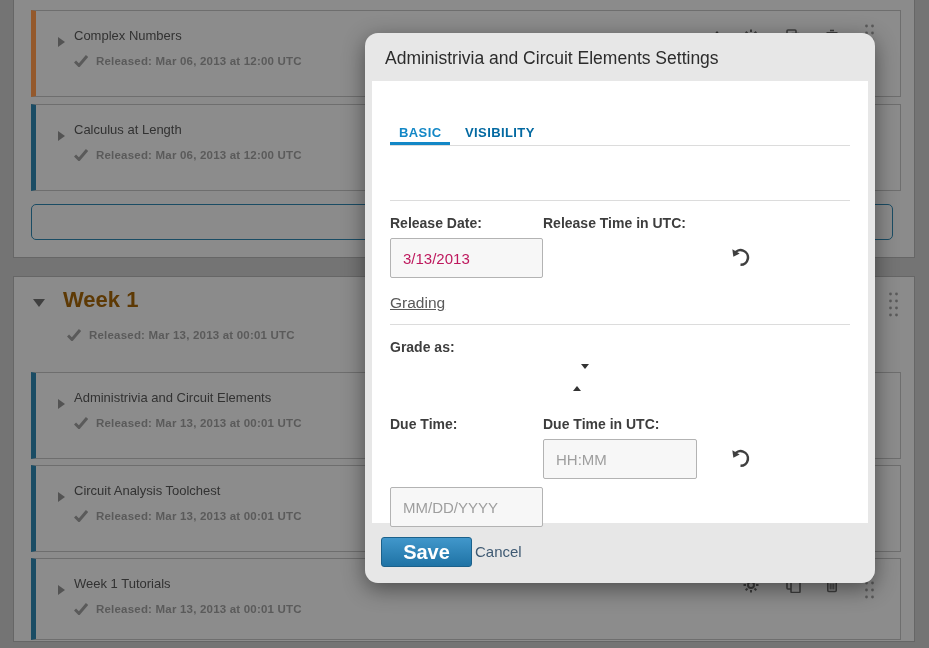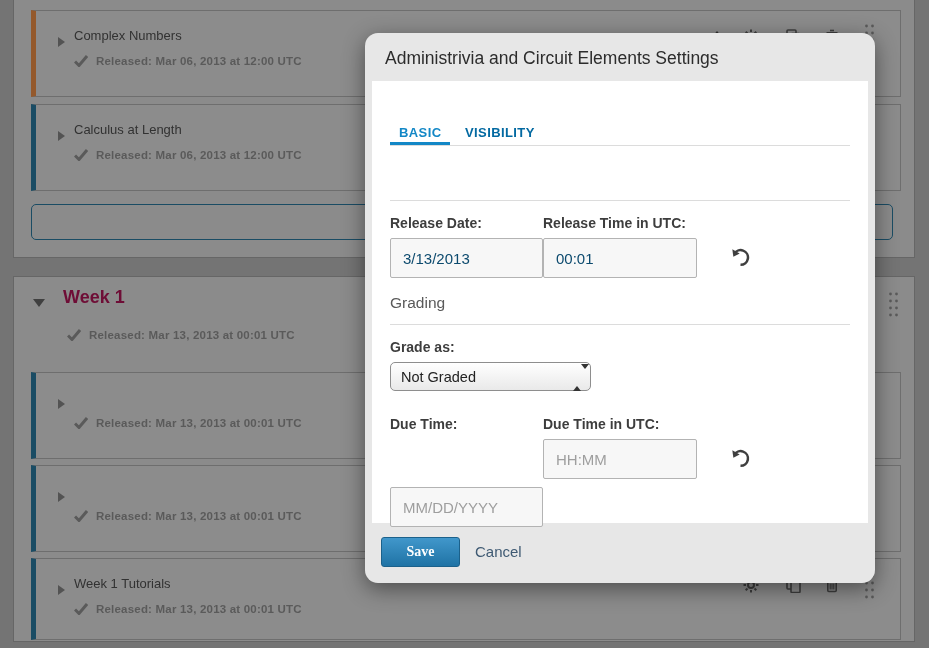--- a/index.html
+++ b/index.html
@@ -12,21 +12,21 @@
   #sec2{left:13px;top:276px;width:900px;height:364px;}
 
   .card{position:absolute;left:17px;width:864px;background:#f2f2f2;border:1px solid #bdbdbd;border-left:5px solid #2e84ad;}
   .card.orange{border-left-color:#ff9a4d;}
   .caret-r{position:absolute;left:22px;top:26px;width:0;height:0;border-left:7px solid #8f8f8f;border-top:5px solid transparent;border-bottom:5px solid transparent;}
   .caret-d{position:absolute;width:0;height:0;border-top:8px solid #6e6e6e;border-left:6px solid transparent;border-right:6px solid transparent;}
   .card-title{position:absolute;left:38px;top:17px;font-size:13px;color:#565656;}
   .rel-row{position:absolute;left:38px;top:44px;display:flex;align-items:center;gap:8px;}
   .rel-row svg{flex:0 0 auto;}
   .rel-text{font-size:11.5px;font-weight:bold;color:#9c9c9c;letter-spacing:.2px;}
-  .sec-title{position:absolute;left:49px;top:10px;font-size:18px;font-weight:bold;color:#be185d;}
+  .sec-title{position:absolute;left:49px;top:10px;font-size:22px;font-weight:bold;color:#a16207;}
   .sec-rel{position:absolute;left:53px;top:52px;display:flex;align-items:center;gap:8px;}
   .outline-btn{position:absolute;left:17px;top:239px;width:862px;height:36px;background:transparent;border:1px solid #2e84ad;border-radius:5px;cursor:pointer;}
   .icon{position:absolute;top:18px;width:16px;height:16px;}
   .draghandle{position:absolute;}
 
   
   #overlay{position:absolute;left:0;top:0;width:929px;height:648px;background:rgba(0,0,0,0.42);z-index:5;}
 
   
   #modal{position:absolute;left:365px;top:33px;width:510px;height:550px;background:#e7e7e7;border-radius:13px;box-shadow:0 6px 22px rgba(0,0,0,.45);z-index:10;}
@@ -35,30 +35,30 @@
 
   .tab{position:absolute;top:44px;font-size:13px;font-weight:600;letter-spacing:.4px;cursor:pointer;}
   #tab-basic{left:27px;color:#1287c6;}
   #tab-visibility{left:93px;color:#0369a1;}
   #tab-underline{position:absolute;left:18px;top:61px;width:60px;height:4px;background:#1287c6;}
   #tab-border{position:absolute;left:18px;top:64px;width:460px;height:1px;background:#dcdcdc;}
 
   .sec-heading{position:absolute;left:18px;font-size:15.5px;color:#5a5a5a;}
   .divider{position:absolute;left:18px;width:460px;height:1px;background:#dcdcdc;}
   .fld-label{position:absolute;font-size:14px;font-weight:bold;color:#3d3d3d;}
-  .txt-input{position:absolute;width:139px;height:38px;background:#f7f7f7;border:1px solid #b3b3b3;border-radius:2px;font-size:15px;color:#0c4a6e;padding:0 0 0 12px;box-sizing:content-box;font-family:"Liberation Sans",sans-serif;}
+  .txt-input{position:absolute;width:139px;height:38px;background:#f7f7f7;border:1px solid #b3b3b3;border-radius:2px;font-size:15px;color:#be185d;padding:0 0 0 12px;box-sizing:content-box;font-family:"Liberation Sans",sans-serif;}
   .txt-input::placeholder{color:#9e9e9e;opacity:1;}
   .reset-btn{position:absolute;width:22px;height:22px;background:none;border:none;padding:0;cursor:pointer;}
 
   #grade-select{position:absolute;left:18px;top:281px;width:201px;height:29px;-webkit-appearance:none;appearance:none;border:1px solid #8e8e8e;border-radius:5px;background:linear-gradient(#ffffff,#e9e9e9);font-size:14.5px;color:#222;padding:0 26px 0 10px;font-family:"Liberation Sans",sans-serif;}
   #select-arrows{position:absolute;left:201px;top:288px;pointer-events:none;}
   #select-arrows .up{width:0;height:0;border-bottom:5px solid #333;border-left:4px solid transparent;border-right:4px solid transparent;margin-bottom:3px;}
   #select-arrows .down{width:0;height:0;border-top:5px solid #333;border-left:4px solid transparent;border-right:4px solid transparent;}
 
-  #save-btn{position:absolute;left:16px;top:504px;width:79px;height:30px;background:linear-gradient(#4197cb,#1f73a5);border:1px solid #1b618b;border-radius:3px;color:#fff;font-size:14px;font-weight:bold;cursor:pointer;font-family:Liberation Serif, serif;}
+  #save-btn{position:absolute;left:16px;top:504px;width:91px;height:30px;background:linear-gradient(#4197cb,#1f73a5);border:1px solid #1b618b;border-radius:3px;color:#fff;font-size:20px;font-weight:bold;cursor:pointer;font-family:Liberation Sans, sans-serif;}
   #cancel-link{position:absolute;left:110px;top:504px;height:30px;line-height:30px;font-size:15px;color:#3f5a73;cursor:pointer;}
 </style>
 </head>
 <body>
 
 <div id="stage">
 
   <div class="section-box" id="sec1">
 
     <div class="card orange" style="top:45px;height:85px;">
@@ -156,30 +156,32 @@
     </span>
     <span class="sec-rel">
       <svg width="14" height="12" viewBox="0 0 14 12">
           <polyline points="1,6.5 5,10.5 13,1" fill="none" stroke="#9c9c9c" stroke-width="3"></polyline>
         </svg>
       <span class="rel-text">Released: Mar 13, 2013 at 00:01 UTC</span>
     </span>
 
     <div class="card" style="top:95px;height:85px;">
       <span class="caret-r"></span>
+      <span class="card-title">Administrivia and Circuit Elements</span>
       <span class="rel-row">
         <svg width="14" height="12" viewBox="0 0 14 12">
             <polyline points="1,6.5 5,10.5 13,1" fill="none" stroke="#9c9c9c" stroke-width="3"></polyline>
           </svg>
         <span class="rel-text">Released: Mar 13, 2013 at 00:01 UTC</span>
       </span>
     </div>
 
     <div class="card" style="top:188px;height:85px;">
       <span class="caret-r"></span>
+      <span class="card-title">Circuit Analysis Toolchest</span>
       <span class="rel-row">
         <svg width="14" height="12" viewBox="0 0 14 12">
             <polyline points="1,6.5 5,10.5 13,1" fill="none" stroke="#9c9c9c" stroke-width="3"></polyline>
           </svg>
         <span class="rel-text">Released: Mar 13, 2013 at 00:01 UTC</span>
       </span>
     </div>
 
     <div class="card" style="top:281px;height:80px;">
       <span class="caret-r"></span>
@@ -247,35 +249,31 @@
       <span class="tab" id="tab-basic">BASIC</span>
       <span class="tab" id="tab-visibility">VISIBILITY</span>
       <div id="tab-underline"></div>
       <div id="tab-border"></div>
 
       <div class="divider" style="top:119px;"></div>
 
       <label class="fld-label" style="left:18px;top:134px;">Release Date:</label>
       <label class="fld-label" style="left:171px;top:134px;">Release Time in UTC:</label>
       <input class="txt-input" style="left: 18px; top: 157px;" value="3/13/2013">
-      <input class="txt-input" style="left: 171px; top: 157px; width: 140px;" value="00:01">
       <button class="reset-btn" style="left:357px;top:166px;">
         <svg width="21" height="21" viewBox="0 0 20 20">
             <path d="M 10 17 A 7 7 0 1 0 4.0 6.6" fill="none" stroke="#3f3f3f" stroke-width="2.4"></path>
             <polygon points="2.2,2.2 3.2,9.4 9.2,6.2" fill="#3f3f3f"></polygon>
           </svg>
       </button>
 
-      <div class="sec-heading" style="top:213px;">Grading</div>
+      <div class="sec-heading" style="top:213px;text-decoration:underline;">Grading</div>
       <div class="divider" style="top:243px;"></div>
 
       <label class="fld-label" style="left:18px;top:258px;">Grade as:</label>
-      <select id="grade-select">
-        <option>Not Graded</option>
-      </select>
       <span id="select-arrows"><span class="up"></span><span class="down"></span></span>
 
       <label class="fld-label" style="left:18px;top:335px;">Due Time:</label>
       <label class="fld-label" style="left:171px;top:335px;">Due Time in UTC:</label>
       <input class="txt-input" style="left: 18px; top: 358px; margin-top: 48px;" placeholder="MM/DD/YYYY">
       <input class="txt-input" style="left: 171px; top: 358px; width: 140px;" placeholder="HH:MM">
       <button class="reset-btn" style="left:357px;top:367px;">
         <svg width="21" height="21" viewBox="0 0 20 20">
             <path d="M 10 17 A 7 7 0 1 0 4.0 6.6" fill="none" stroke="#3f3f3f" stroke-width="2.4"></path>
             <polygon points="2.2,2.2 3.2,9.4 9.2,6.2" fill="#3f3f3f"></polygon>

